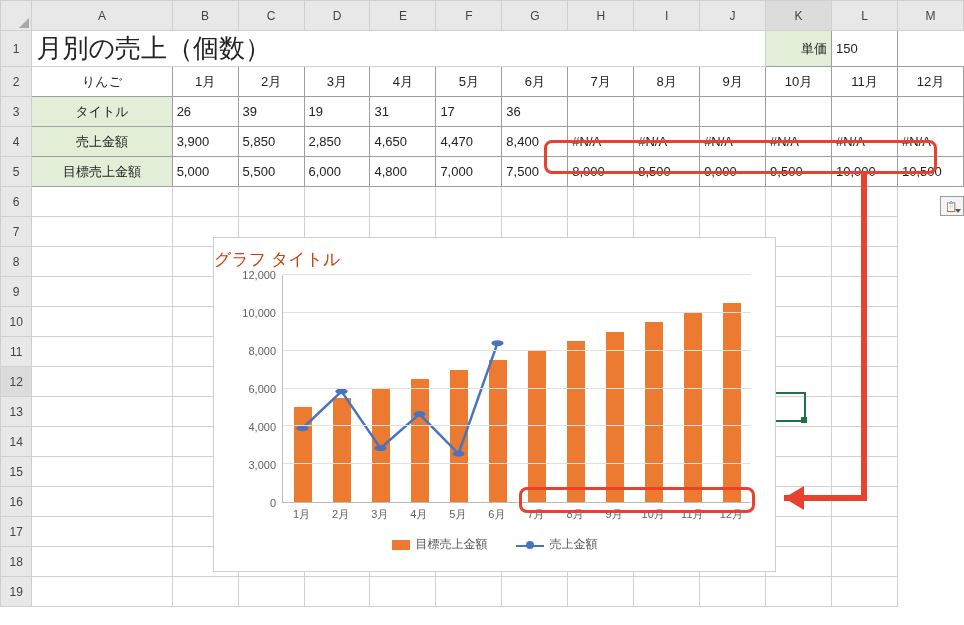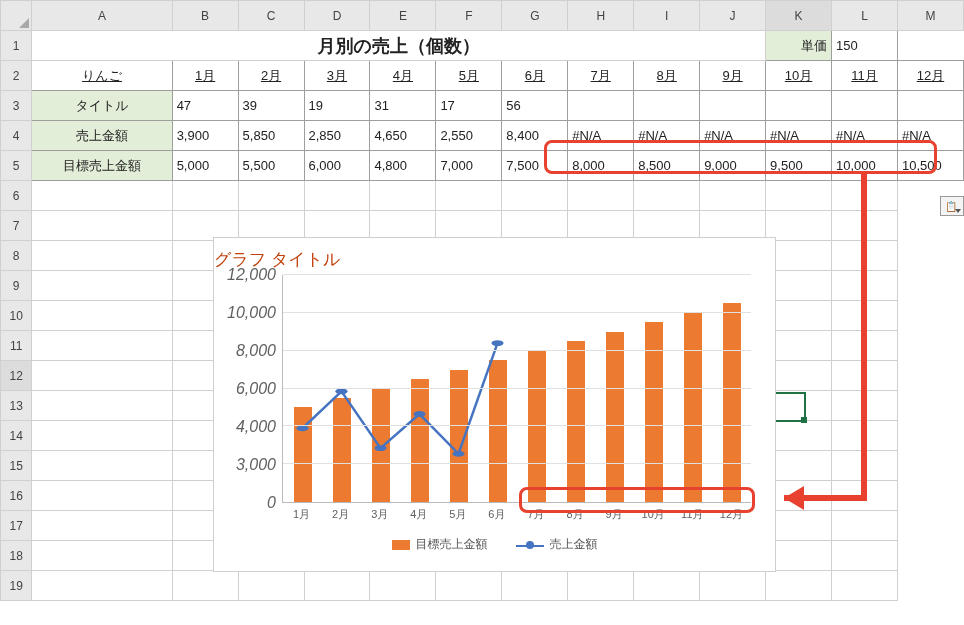--- a/index.html
+++ b/index.html
@@ -61,30 +61,28 @@
     position: absolute;
     right: 2px; bottom: 2px;
     width: 0; height: 0;
     border-style: solid;
     border-width: 0 0 10px 10px;
     border-color: transparent transparent #a8a8a8 transparent;
   }
   .col-head.sel { background: #dcdcdc; }
   .wide-row td, .wide-row th { height: 42px; }
   .title-cell {
-    font-size: 18px;
+    font-size: 26px;
     background: #fff;
-    text-align: center;
-    font-weight: bold;
+    text-align: left;
   }
   .headerdata td {
     background: var(--data-header-bg);
     text-align: center;
     border: 1px solid var(--row-border);
-    text-decoration: underline;
   }
   .labeled-row > td:first-of-type {
     background: var(--data-header-bg);
     text-align: center;
   }
   .num { text-align: left; }
   .ctr { text-align: right; }
   tr.data-row td { border: 1px solid var(--row-border); }
   tr.blank td { border: 1px solid #d0d0d0; background: #fff; }
 
@@ -135,24 +133,23 @@
     margin: 0 24px 0 20px;
     display: flex;
   }
   .yaxis {
     width: 48px;
     position: relative;
   }
   .ytick {
     position: absolute;
     right: 6px;
-    font-size: 16px;
+    font-size: 11px;
     color: var(--chart-label);
     transform: translateY(50%);
-    font-style: italic;
   }
   .plot {
     flex: 1;
     position: relative;
     border-left: 1px solid #bbb;
     border-bottom: 1px solid #bbb;
   }
   .gridline {
     position: absolute;
     left: 0; right: 0;
@@ -300,42 +297,42 @@
     <td>8月</td>
     <td>9月</td>
     <td>10月</td>
     <td>11月</td>
     <td>12月</td>
   </tr>
 
   <tr class="data-row labeled-row">
     <th class="row-head">3</th>
     <td>タイトル</td>
-    <td class="num">47</td>
+    <td class="num">26</td>
     <td class="num">39</td>
     <td class="num">19</td>
     <td class="num">31</td>
     <td class="num">17</td>
-    <td class="num">56</td>
+    <td class="num">36</td>
     <td class="num"></td>
     <td class="num"></td>
     <td class="num"></td>
     <td class="num"></td>
     <td class="num"></td>
     <td class="num"></td>
   </tr>
 
   <tr class="data-row labeled-row">
     <th class="row-head">4</th>
     <td>売上金額</td>
     <td class="num">3,900</td>
     <td class="num">5,850</td>
     <td class="num">2,850</td>
     <td class="num">4,650</td>
-    <td class="num">2,550</td>
+    <td class="num">4,470</td>
     <td class="num">8,400</td>
     <td class="num">#N/A</td>
     <td class="num">#N/A</td>
     <td class="num">#N/A</td>
     <td class="num">#N/A</td>
     <td class="num">#N/A</td>
     <td class="num">#N/A</td>
   </tr>
 
   <tr class="data-row labeled-row">

